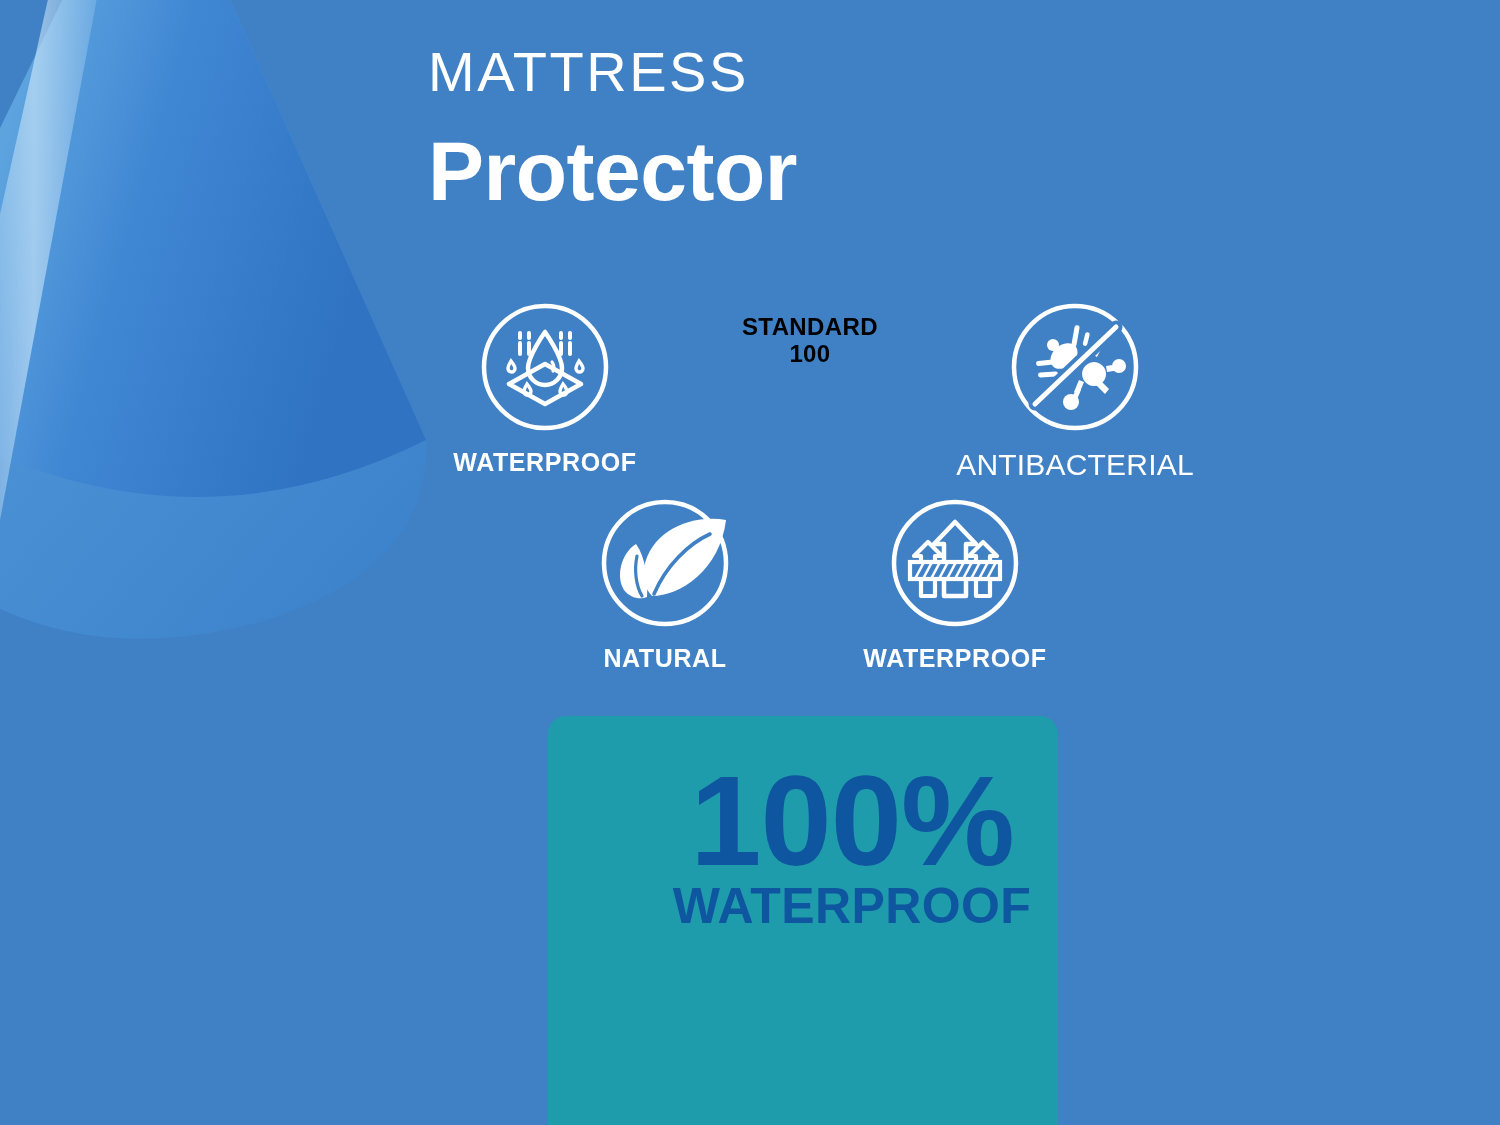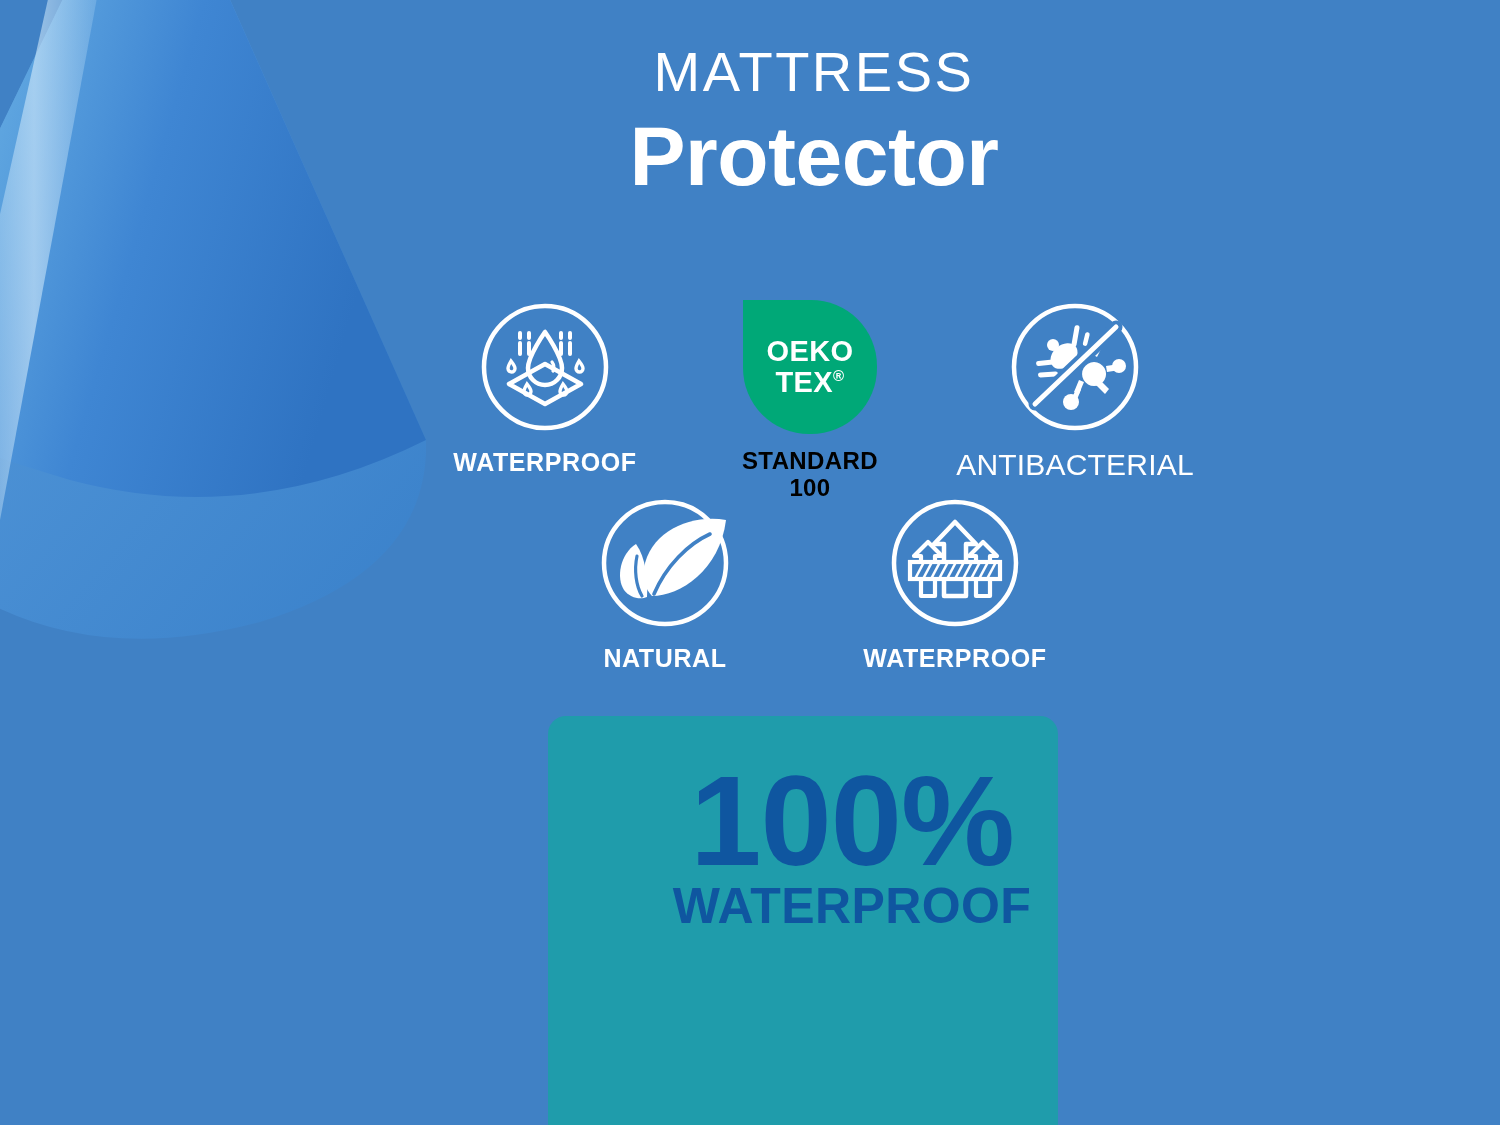--- a/index.html
+++ b/index.html
@@ -34,37 +34,36 @@
     top: 716px;
     width: 510px;
     height: 409px;
     background: #1f9cab;
     border-radius: 18px 18px 0 0;
   }
 
   
   .heading-block {
     position: absolute;
-    left: 444px;
+    left: 428px;
     top: 44px;
     width: 740px;
-    text-align: center;
     color: #ffffff;
   }
   #title-line1 {
     font-size: 56px;
     font-weight: 400;
     letter-spacing: 2.5px;
     line-height: 1.0;
   }
   #title-line2 {
     font-size: 84px;
     font-weight: 700;
     line-height: 1.12;
-    margin-top: 9px;
+    margin-top: 24px;
     letter-spacing: -0.5px;
   }
 
   
   #features-row1 {
     position: absolute;
     left: 440px;
     top: 300px;
     width: 740px;
     display: flex;
@@ -229,26 +228,20 @@
         <path d="M67 86 L103 66 L67 46 L31 66 Z" fill="none" stroke="#ffffff" stroke-width="4.5" stroke-linejoin="round" transform="translate(0,18)"></path>
         <path d="M33 61 C33 61 30 66 30 68.5 a3.5 3.5 0 0 0 7 0 C37 66 33 61 33 61 Z" fill="none" stroke="#ffffff" stroke-width="3.4"></path>
         <path d="M101 61 C101 61 98 66 98 68.5 a3.5 3.5 0 0 0 7 0 C105 66 101 61 101 61 Z" fill="none" stroke="#ffffff" stroke-width="3.4"></path>
         <path d="M49 84 C49 84 46 89 46 91.5 a3.5 3.5 0 0 0 7 0 C53 89 49 84 49 84 Z" fill="none" stroke="#ffffff" stroke-width="3.4"></path>
         <path d="M85 84 C85 84 82 89 82 91.5 a3.5 3.5 0 0 0 7 0 C89 89 85 84 85 84 Z" fill="none" stroke="#ffffff" stroke-width="3.4"></path>
       </svg>
       <div class="feature-label">WATERPROOF</div>
     </div>
 
     <div class="feature">
-      <div class="oeko-mark">
-        <div class="oeko-text">
-          <span>OEKO</span><br>
-          <span>TEX</span><span class="reg">®</span>
-        </div>
-      </div>
       <div class="feature-label dark">
         <span>STANDARD</span><br>
         <span>100</span>
       </div>
     </div>
 
     <div class="feature">
       <svg class="feature-icon" viewBox="0 0 134 134">
         <circle cx="67" cy="67" r="61" fill="none" stroke="#ffffff" stroke-width="4.5"></circle>
         <g fill="#ffffff">

